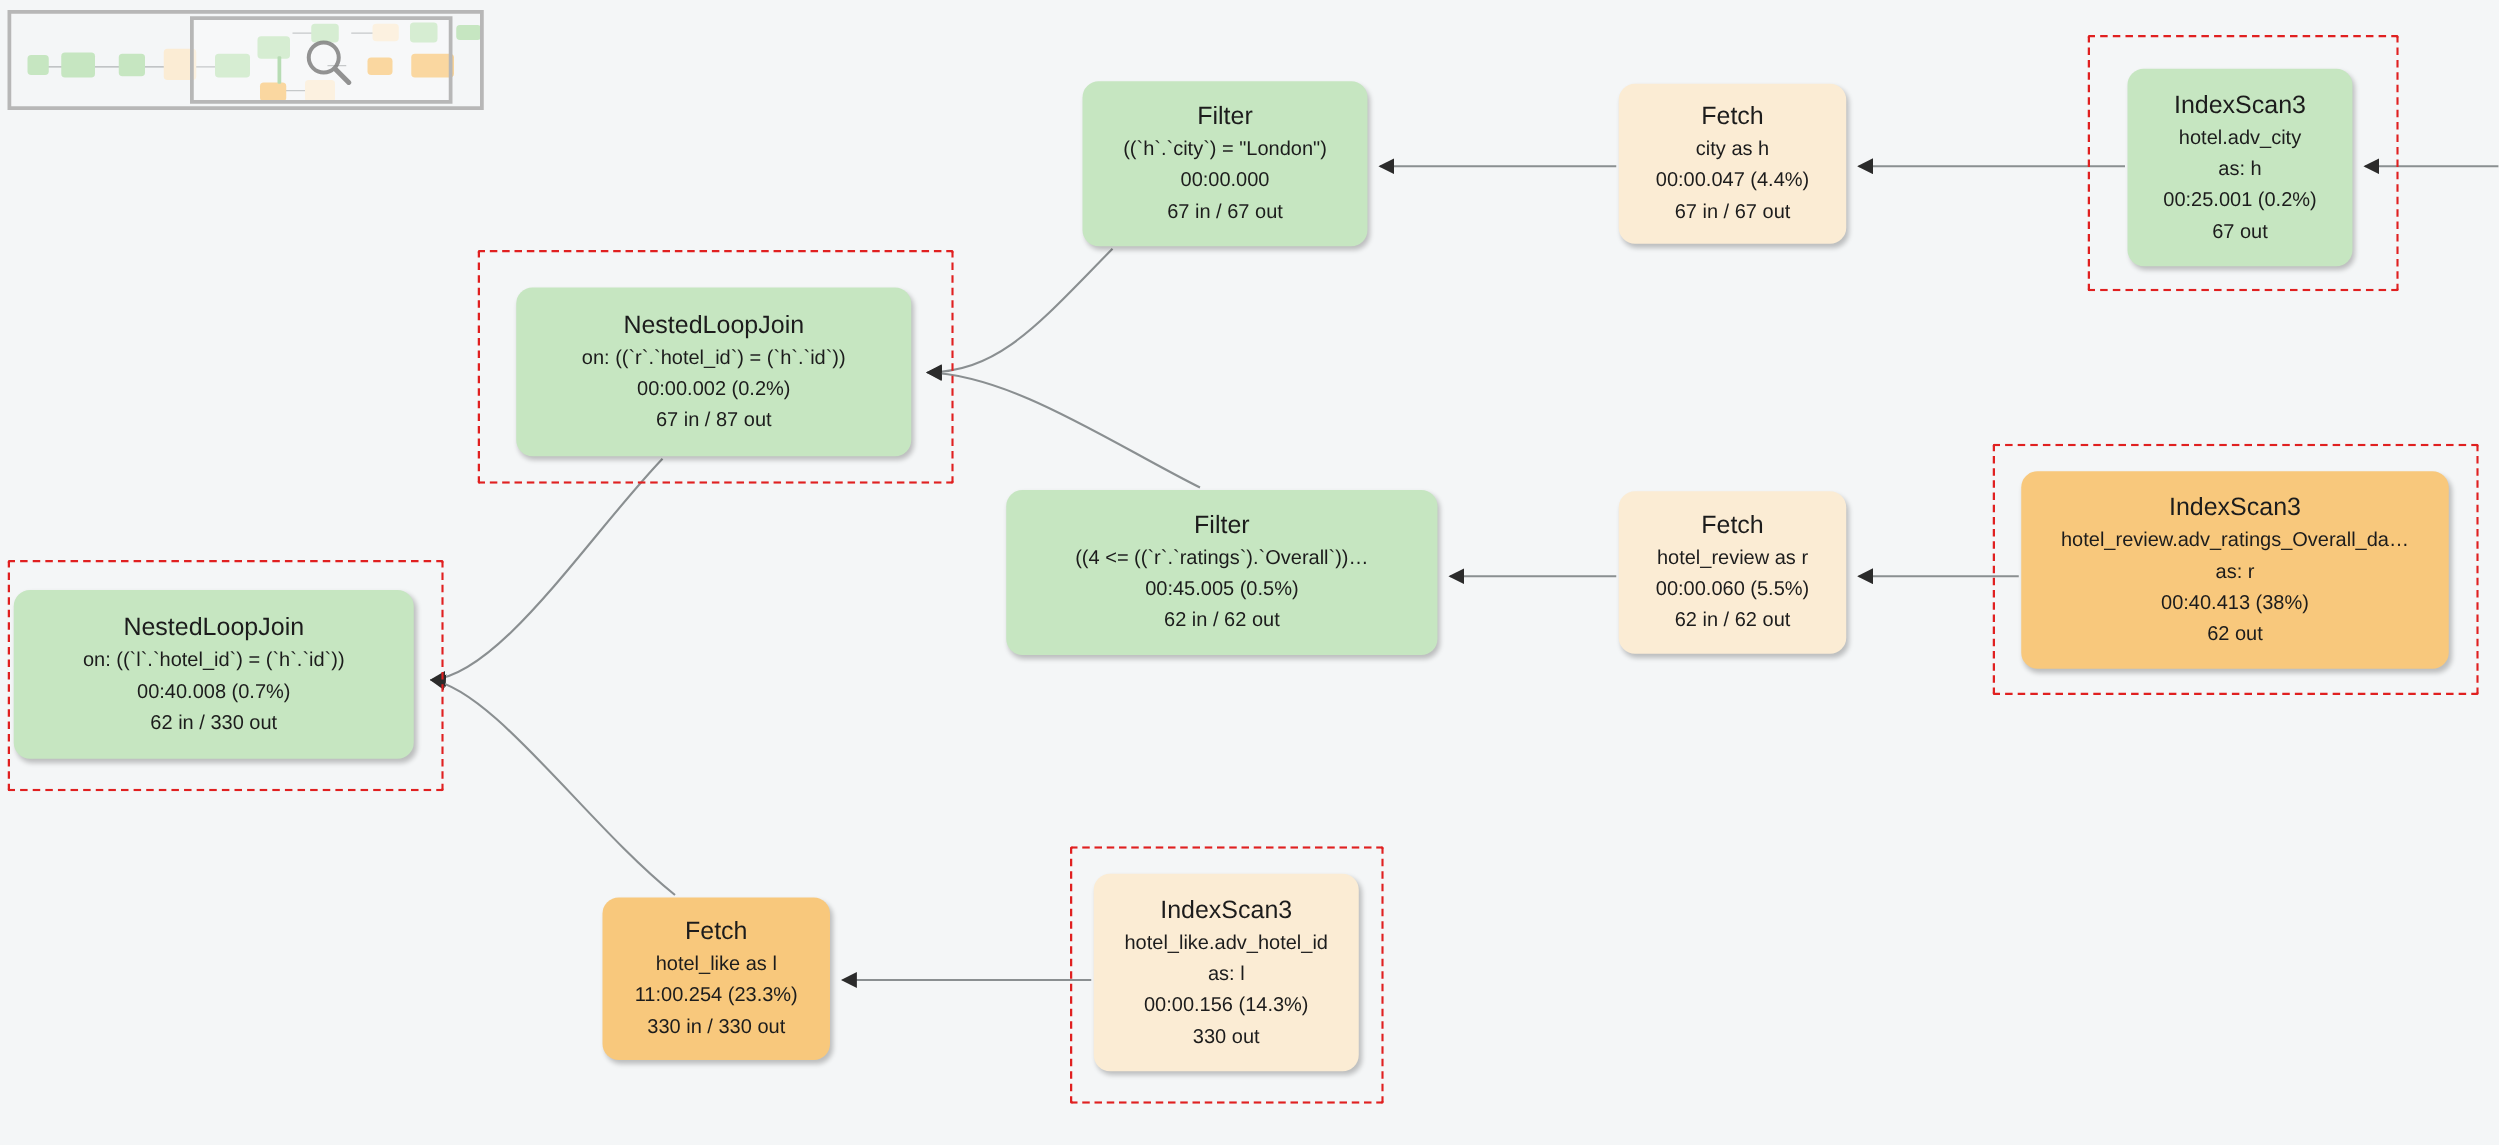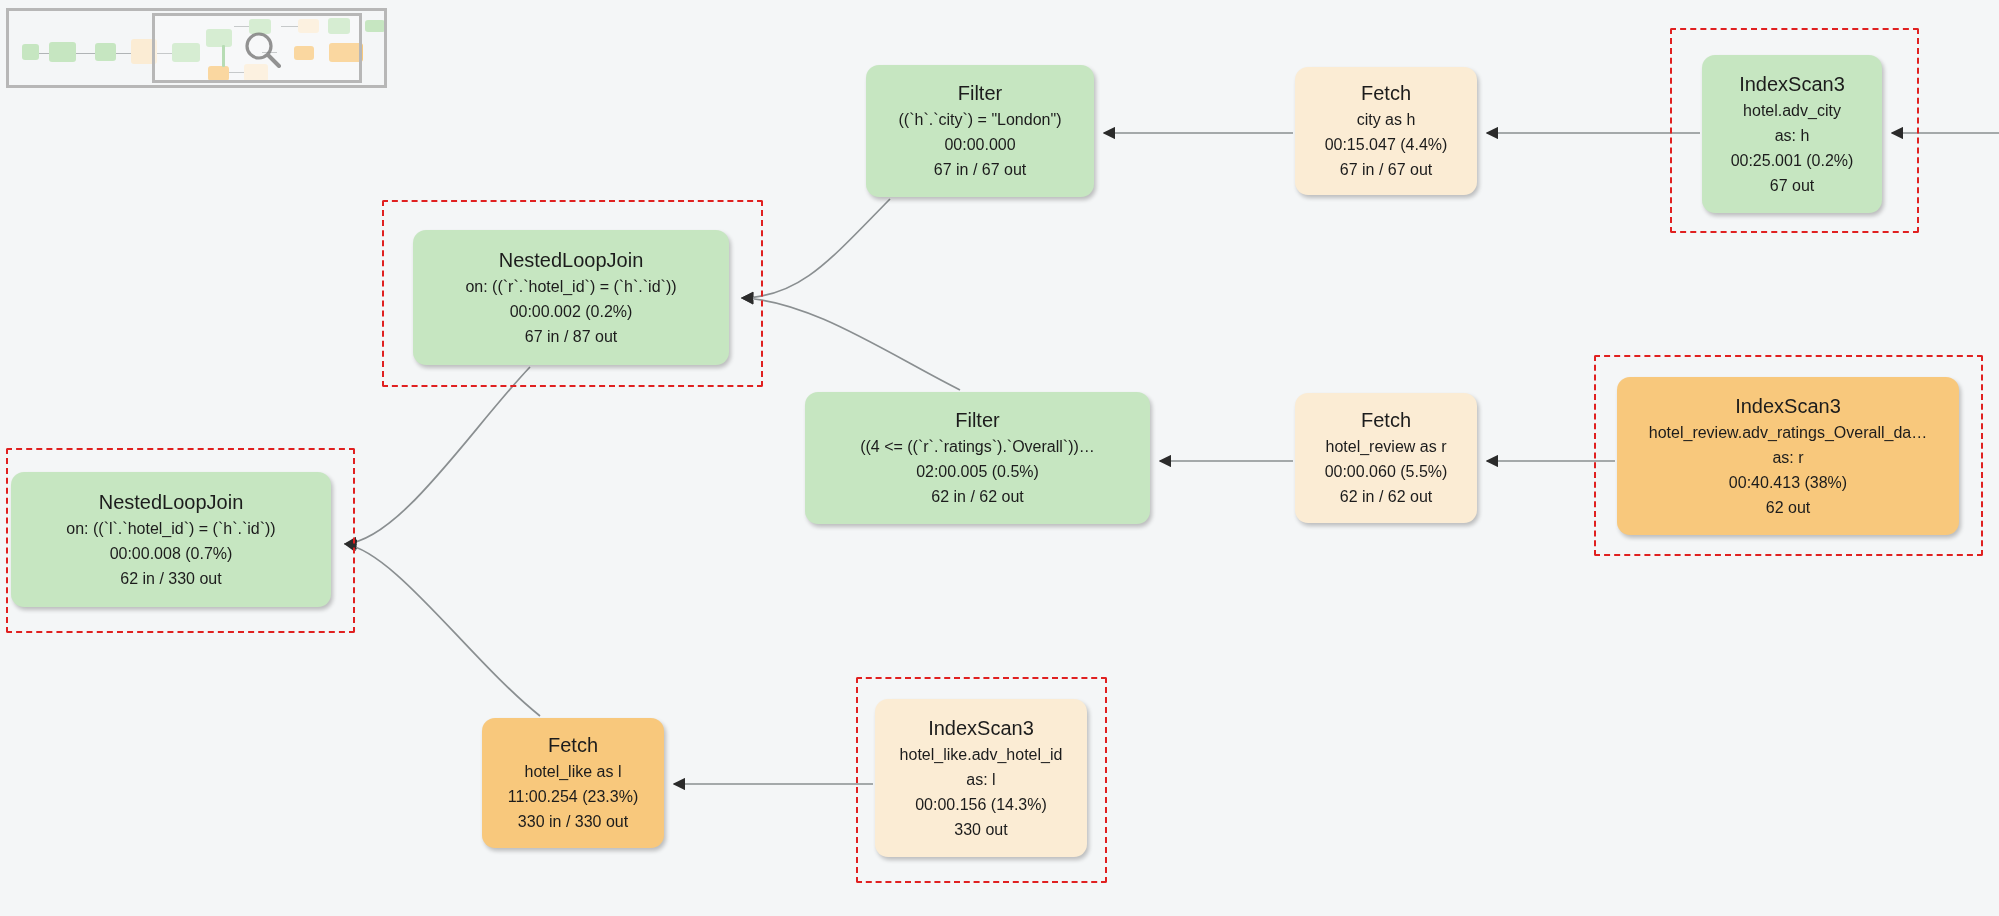--- a/index.html
+++ b/index.html
@@ -162,59 +162,59 @@
   <div id="node-layer">
       <div class="node fill-green" style="left: 866px; top: 65px; width: 228px; height: 132px;">
         <div class="n-title">Filter</div>
         <div class="n-line">((`h`.`city`) = "London")</div>
         <div class="n-line">00:00.000</div>
         <div class="n-line">67 in / 67 out</div>
       </div>
       <div class="node fill-cream" style="left: 1295px; top: 67px; width: 182px; height: 128px;">
         <div class="n-title">Fetch</div>
         <div class="n-line">city as h</div>
-        <div class="n-line">00:15.047 (4.4%)</div>
+        <div class="n-line">00:00.047 (4.4%)</div>
         <div class="n-line">67 in / 67 out</div>
       </div>
       <div class="node fill-green" style="left: 1702px; top: 55px; width: 180px; height: 158px;">
         <div class="n-title">IndexScan3</div>
         <div class="n-line">hotel.adv_city</div>
         <div class="n-line">as: h</div>
         <div class="n-line">00:25.001 (0.2%)</div>
         <div class="n-line">67 out</div>
       </div>
       <div class="node fill-green" style="left: 413px; top: 230px; width: 316px; height: 135px;">
         <div class="n-title">NestedLoopJoin</div>
         <div class="n-line">on: ((`r`.`hotel_id`) = (`h`.`id`))</div>
         <div class="n-line">00:00.002 (0.2%)</div>
         <div class="n-line">67 in / 87 out</div>
       </div>
       <div class="node fill-green" style="left: 805px; top: 392px; width: 345px; height: 132px;">
         <div class="n-title">Filter</div>
         <div class="n-line">((4 &lt;= ((`r`.`ratings`).`Overall`))…</div>
-        <div class="n-line">02:00.005 (0.5%)</div>
+        <div class="n-line">00:45.005 (0.5%)</div>
         <div class="n-line">62 in / 62 out</div>
       </div>
       <div class="node fill-cream" style="left: 1295px; top: 393px; width: 182px; height: 130px;">
         <div class="n-title">Fetch</div>
         <div class="n-line">hotel_review as r</div>
         <div class="n-line">00:00.060 (5.5%)</div>
         <div class="n-line">62 in / 62 out</div>
       </div>
       <div class="node fill-orange" style="left: 1617px; top: 377px; width: 342px; height: 158px;">
         <div class="n-title">IndexScan3</div>
         <div class="n-line">hotel_review.adv_ratings_Overall_da…</div>
         <div class="n-line">as: r</div>
         <div class="n-line">00:40.413 (38%)</div>
         <div class="n-line">62 out</div>
       </div>
       <div class="node fill-green" style="left: 11px; top: 472px; width: 320px; height: 135px;">
         <div class="n-title">NestedLoopJoin</div>
         <div class="n-line">on: ((`l`.`hotel_id`) = (`h`.`id`))</div>
-        <div class="n-line">00:00.008 (0.7%)</div>
+        <div class="n-line">00:40.008 (0.7%)</div>
         <div class="n-line">62 in / 330 out</div>
       </div>
       <div class="node fill-orange" style="left: 482px; top: 718px; width: 182px; height: 130px;">
         <div class="n-title">Fetch</div>
         <div class="n-line">hotel_like as l</div>
         <div class="n-line">11:00.254 (23.3%)</div>
         <div class="n-line">330 in / 330 out</div>
       </div>
       <div class="node fill-cream" style="left: 875px; top: 699px; width: 212px; height: 158px;">
         <div class="n-title">IndexScan3</div>

